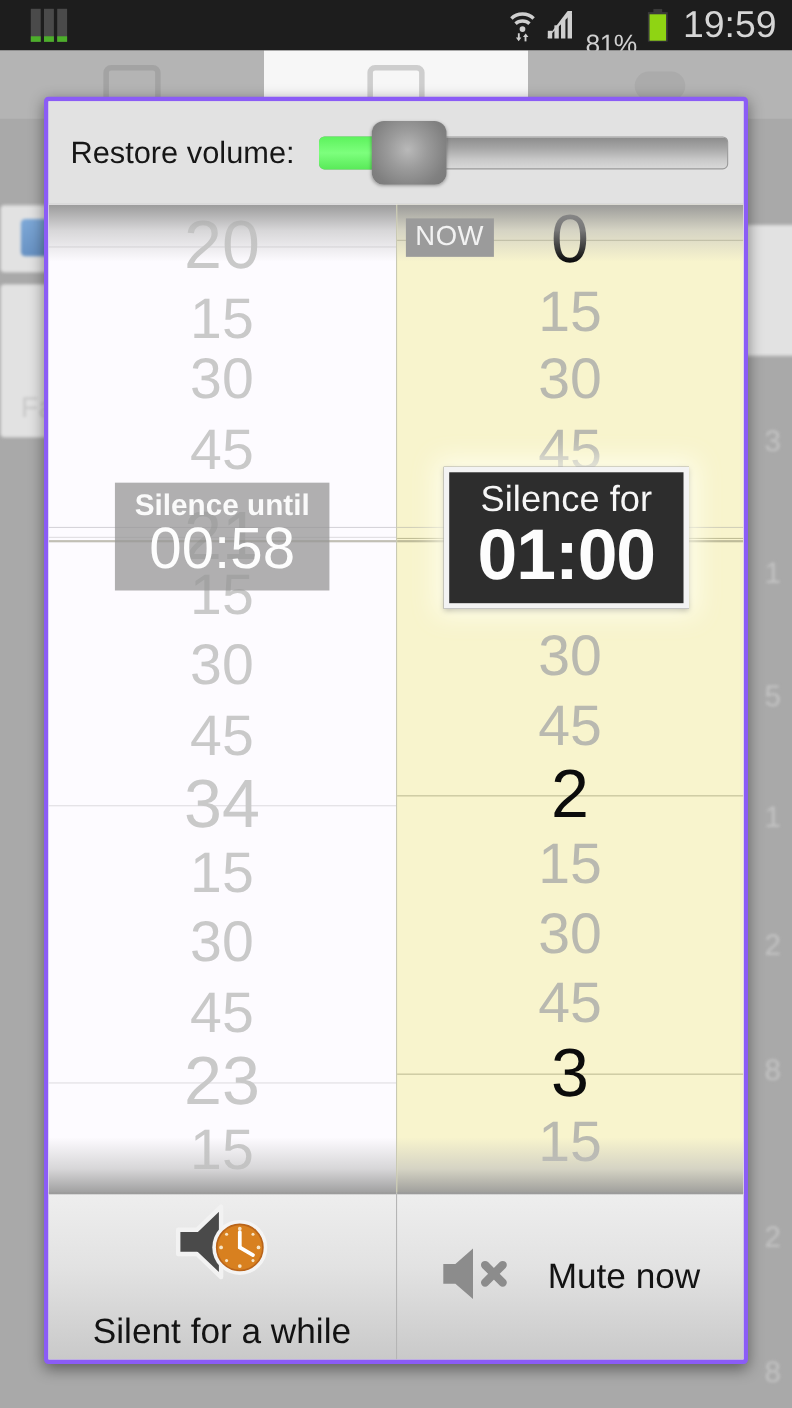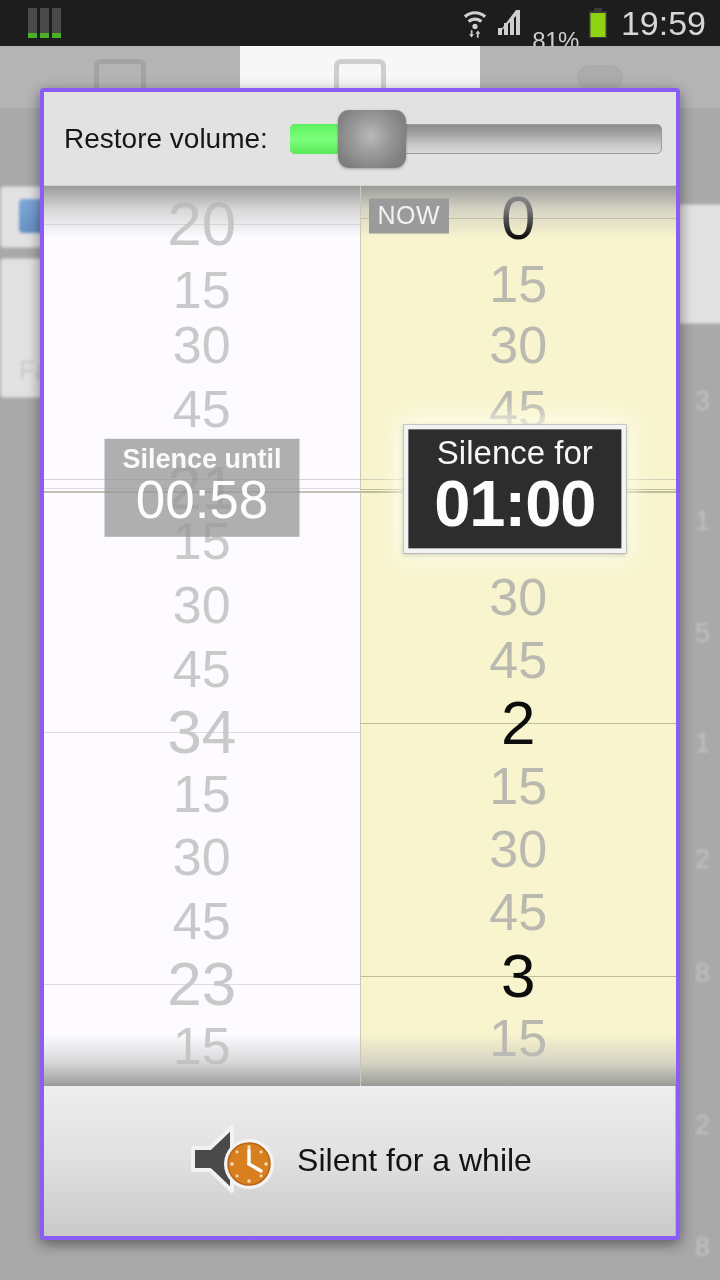--- a/index.html
+++ b/index.html
@@ -120,21 +120,21 @@
     z-index:9; box-shadow:0 0 22px 7px rgba(255,255,240,.85), 0 2px 5px rgba(0,0,0,.5);
   }
   #for-badge .cap { display:block; color:#f6f6f6; font-size:33px; line-height:1.1; }
   #for-badge .val { display:block; color:#fdfdfd; font-size:65px; line-height:1.0; font-weight:700; letter-spacing:-1px; }
 
   
   #btn-row { position:absolute; left:0; bottom:0; width:100%; height:152px; display:flex;
              background:linear-gradient(180deg,#eeeeee 0%, #e2e2e2 45%, #c9c9c9 100%);
              border-top:1px solid #b8b8b8; }
   .btn { flex:1; display:flex; align-items:center; justify-content:center; gap:18px; cursor:pointer; }
-  #btn-silent { border-right:1px solid #b5b5b5; }
+  #btn-silent { border-right:1px solid #b5b5b5;flex-direction:column; }
   .btn-label { font-size:32px; color:#131313; text-align:center; line-height:1.22; }
   #btn-mute .btn-label { margin-left:14px; }
 </style>
 </head>
 <body>
 
 <div id="screen">
 
   <div id="statusbar">
     <div id="eq-icon">
@@ -308,16 +308,28 @@
                 <circle cx="50" cy="56" r="1.4"></circle>
               <circle cx="74" cy="56" r="1.4"></circle>
                 <circle cx="50" cy="32" r="1.4"></circle>
             </g>
             <line x1="62" y1="44" x2="62" y2="30" stroke="#ffffff" stroke-width="3.4" stroke-linecap="round"></line>
             <line x1="62" y1="44" x2="74" y2="51" stroke="#ffffff" stroke-width="3.4" stroke-linecap="round"></line>
           </svg>
         </span>
         <span class="btn-label">Silent for a while</span>
       </div>
+      <div class="btn" id="btn-mute">
+        <span>
+          <svg width="66" height="52" viewBox="0 0 66 52">
+            <path d="M3 17h11L30 3v46L14 35H3z" fill="#8c8c8c"></path>
+            <g stroke="#8c8c8c" stroke-width="7.5" stroke-linecap="round">
+              <line x1="41" y1="18" x2="57" y2="34"></line>
+              <line x1="57" y1="18" x2="41" y2="34"></line>
+            </g>
+          </svg>
+        </span>
+        <span class="btn-label">Mute now</span>
+      </div>
     </div>
 
   </div>
 </div>
 
 </body></html>

